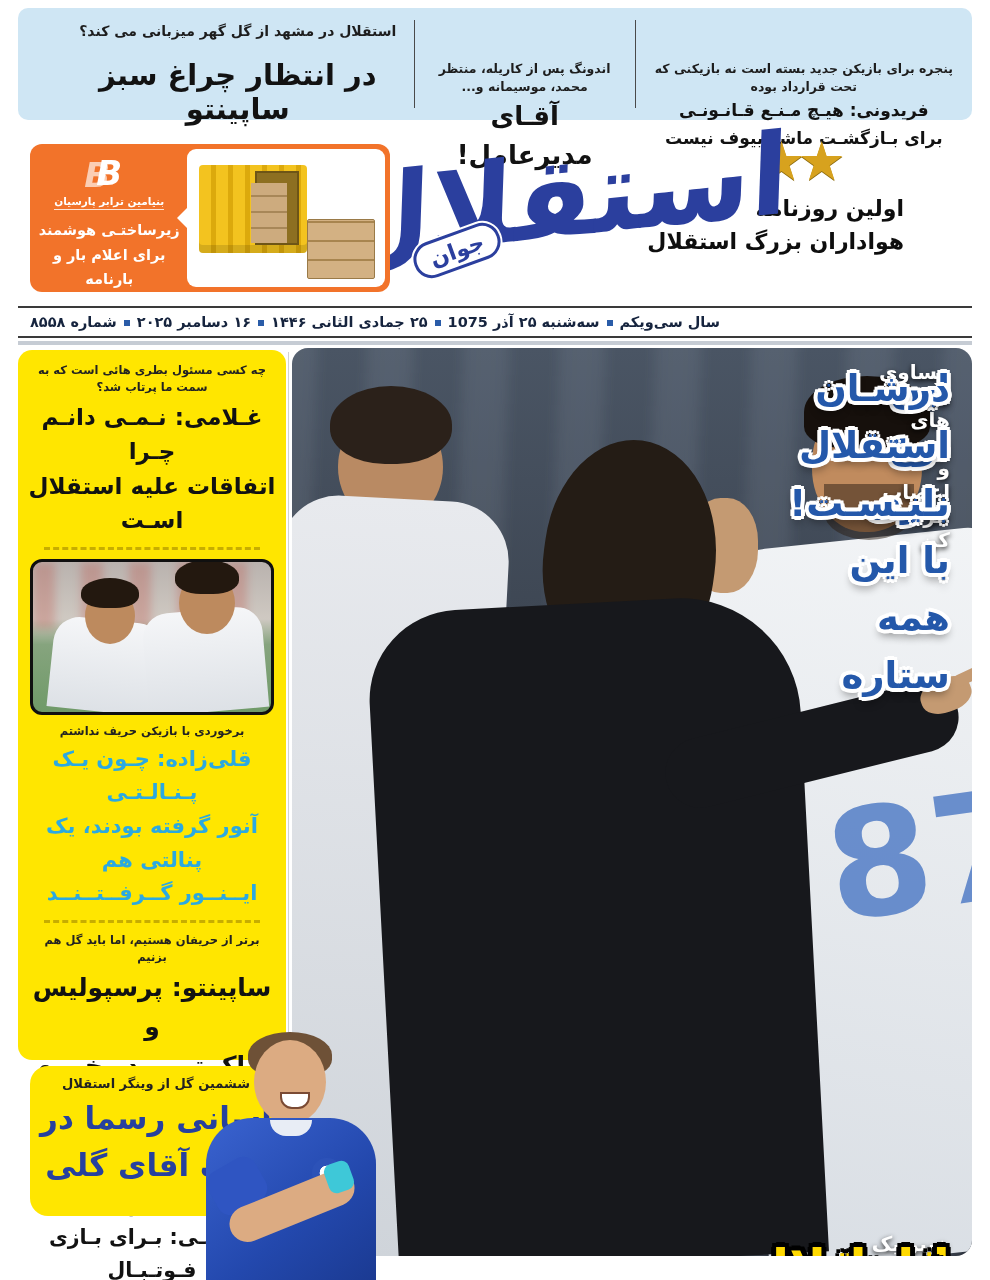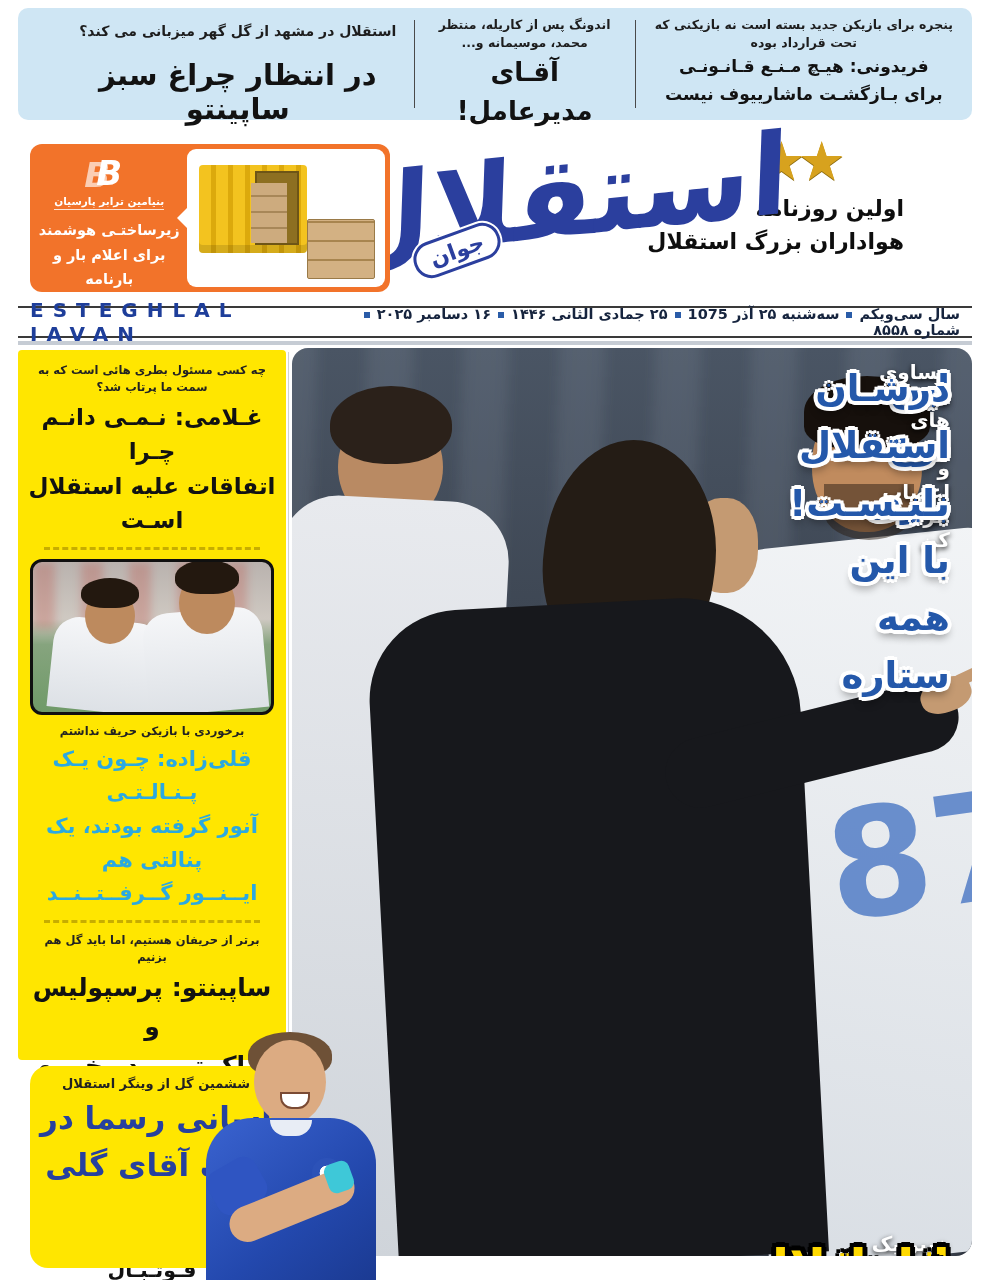--- a/index.html
+++ b/index.html
@@ -12,21 +12,21 @@
   
   .top-strip {
     position:absolute; left:18px; top:8px; width:954px; height:112px;
     background:#cfe6f4; border-radius:10px; display:flex; box-sizing:border-box;padding-left:44px;
   }
   .strip-col { position:relative; height:100%; box-sizing:border-box; padding:8px 10px 6px; text-align:center; }
   .strip-col-left  { width:368px; }
   .strip-col-mid   { width:230px; }
   .strip-col-right { width:352px; }
   .strip-div { width:1px; background:#4a4a4a; margin:12px 0; }
-  .strip-kicker { font-size:12.5px; font-weight:bold; color:#1d1d1d; line-height:1.4; }
+  .strip-kicker { font-size:12.5px; font-weight:bold; color:#1d1d1d; line-height:1.4;margin-top:44px; }
   .strip-hl { font-weight:bold; color:#121212; }
   .strip-col-right .strip-hl { font-size:17px; line-height:1.55; margin-top:2px; }
   .strip-col-mid .strip-hl   { font-size:26px; line-height:1.5;  margin-top:2px; }
   .strip-col-left .strip-kicker { font-size:14px; margin-top:6px; }
   .strip-col-left .strip-hl  { font-size:29px; margin-top:16px; }
 
   
   .masthead { position:absolute; left:0; top:120px; width:990px; height:186px; }
   .stars { position:absolute; right:152px; top:10px; font-size:54px; color:#d7a21e;
            letter-spacing:-8px; text-shadow:0 1px 0 #8a6a10; }
@@ -78,21 +78,21 @@
               border-top:2px solid #3a3a3a; border-bottom:2px solid #3a3a3a;
               display:flex; align-items:center; justify-content:space-between;
               box-sizing:border-box; padding:0 12px; }
   .dateline-under { position:absolute; left:18px; top:341px; width:954px; height:4px; background:#c6ccd4; }
   .latin-title { font-size:20px; font-weight:bold; letter-spacing:9px; color:#1e3e9a; }
   .fa-date { font-size:14.5px; font-weight:bold; color:#16243e; }
   .sq { display:inline-block; width:6px; height:6px; background:#2a5ca8; margin:0 7px; vertical-align:middle; }
 
   
   .yellow-col { position:absolute; left:18px; top:350px; width:268px; height:710px;
-                background:#ffe600; border-radius:4px; box-sizing:border-box;
+                background:#ffe600; border-radius:14px; box-sizing:border-box;
                 padding:4px 10px; text-align:center; z-index:2; }
   .kicker { font-size:11.5px; font-weight:bold; color:#222; margin:8px 2px 3px; line-height:1.5; }
   .hl { font-weight:bold; line-height:1.5; }
   .hl-black { color:#121212; font-size:23px; }
   .hl-black-lg { color:#121212; font-size:25px; line-height:1.55; }
   .hl-lightblue { color:#2ba9e1; font-size:21px; line-height:1.6; }
   .hl-sm { color:#121212; font-size:20.5px; line-height:1.6; }
   .dash { border-top:3px dashed rgba(130,105,0,.45); margin:9px 16px; }
   .col-photo { position:relative; height:150px; margin:4px 2px; border:3px solid #101010;
                border-radius:12px; overflow:hidden;
@@ -104,21 +104,21 @@
   .cp-b1 { left:18px; top:58px; width:110px; height:92px; transform:rotate(6deg); }
   .cp-b2 { left:112px; top:48px; width:120px; height:102px; transform:rotate(-5deg); }
   .cp-head { position:absolute; background:#bd8a5e; border-radius:50%; }
   .cp-h1 { left:52px; top:26px; width:50px; height:56px; }
   .cp-h2 { left:146px; top:10px; width:56px; height:62px; }
   .cp-hair { position:absolute; background:#23180f; border-radius:50% 50% 40% 40%; }
   .cp-hr1 { left:48px; top:16px; width:58px; height:30px; }
   .cp-hr2 { left:142px; top:-2px; width:64px; height:34px; }
 
   
-  .bl-block { position:absolute; left:30px; top:1066px; width:252px; height:202px;
+  .bl-block { position:absolute; left:30px; top:1066px; width:252px; height:150px;
               background:#ffe600; border-radius:18px; text-align:center;
               box-sizing:border-box; padding-top:10px; z-index:3; }
   .bl-kicker { font-size:13px; font-weight:bold; color:#222; margin-bottom:4px; }
   .bl-hl { font-size:31px; font-weight:bold; color:#27419e; line-height:1.5; }
 
   
   .asani { position:absolute; left:196px; top:1036px; width:180px; height:244px; z-index:6; }
   .asani div { position:absolute; }
   .asani-hair { left:52px; top:-4px; width:84px; height:46px; background:#6e5137; border-radius:50% 50% 40% 40%; }
   .asani-head { left:58px; top:4px; width:72px; height:84px; background:#dcab82; border-radius:50%; }
@@ -230,21 +230,20 @@
           <div class="crate-door">
             <div class="crate-boxes"></div>
           </div>
         </div>
         <div class="pallet"></div>
       </div>
     </div>
   </div>
 
   <div class="dateline">
-    <div class="latin-title">ESTEGHLAL JAVAN</div>
     <div class="fa-date" dir="rtl">
       <span>سال سی‌ویکم</span><span class="sq"></span><span>سه‌شنبه ۲۵ آذر 1075</span><span class="sq"></span><span>۲۵ جمادی الثانی ۱۴۴۶</span><span class="sq"></span><span>۱۶ دسامبر ۲۰۲۵</span><span class="sq"></span><span>شماره ۸۵۵۸</span>
     </div>
   </div>
   <div class="dateline-under"></div>
   <div class="col-rule"></div>
 
   <div class="yellow-col" dir="rtl">
     <div class="kicker">چه کسی مسئول بطری هائی است که به سمت ما پرتاب شد؟</div>
     <div class="hl hl-black">غـلامی: نـمـی دانـم چـرا</div>

